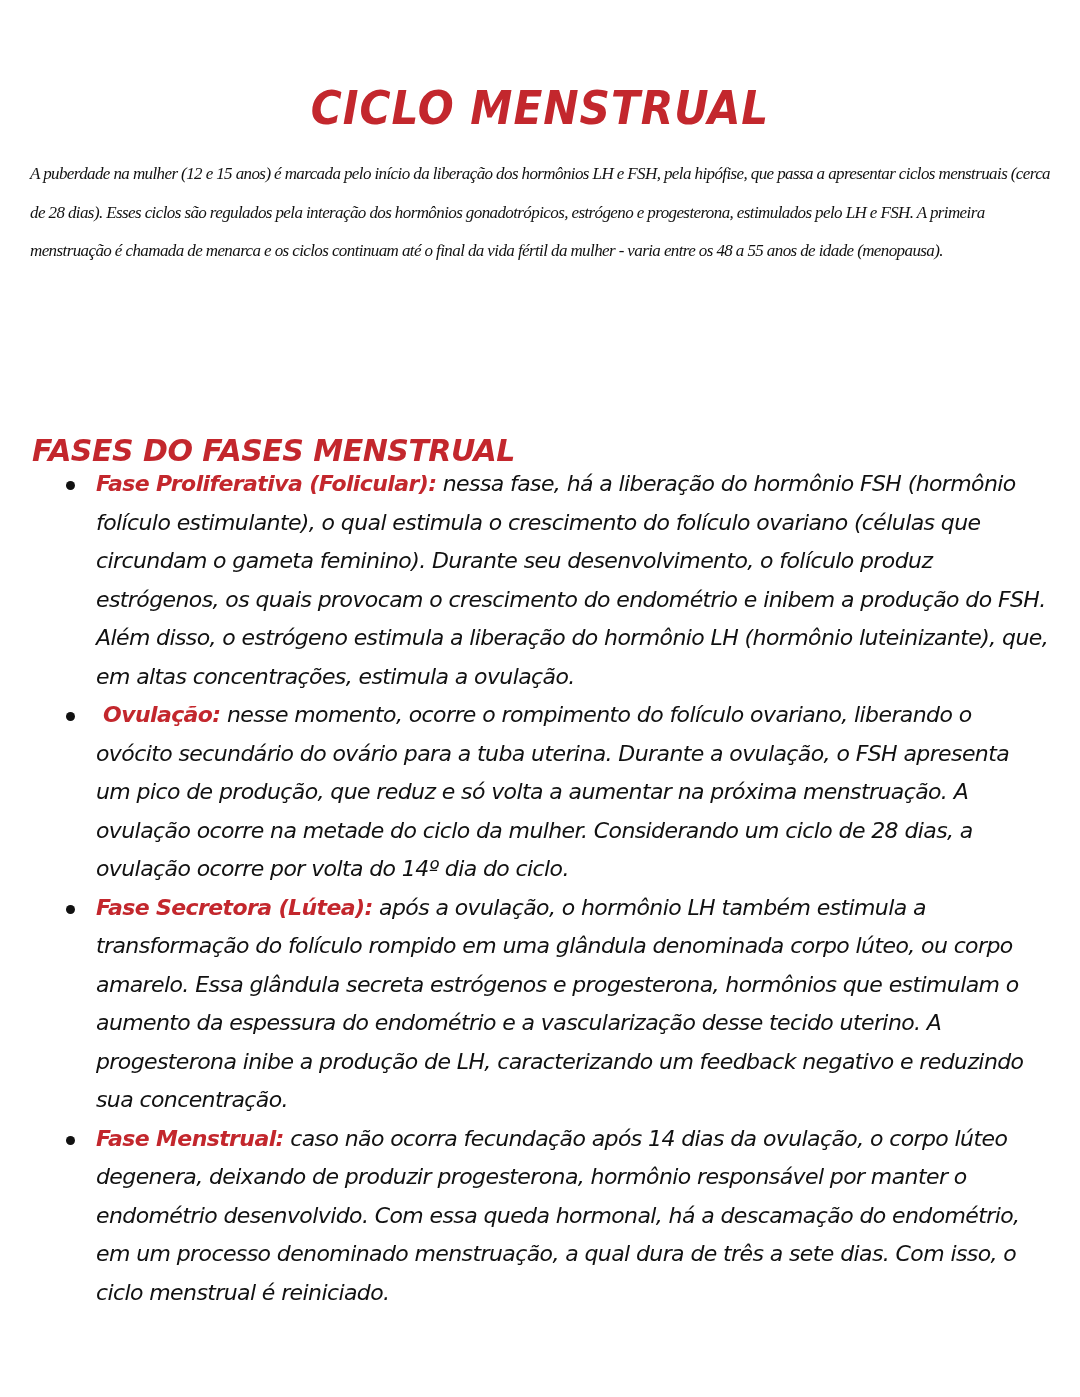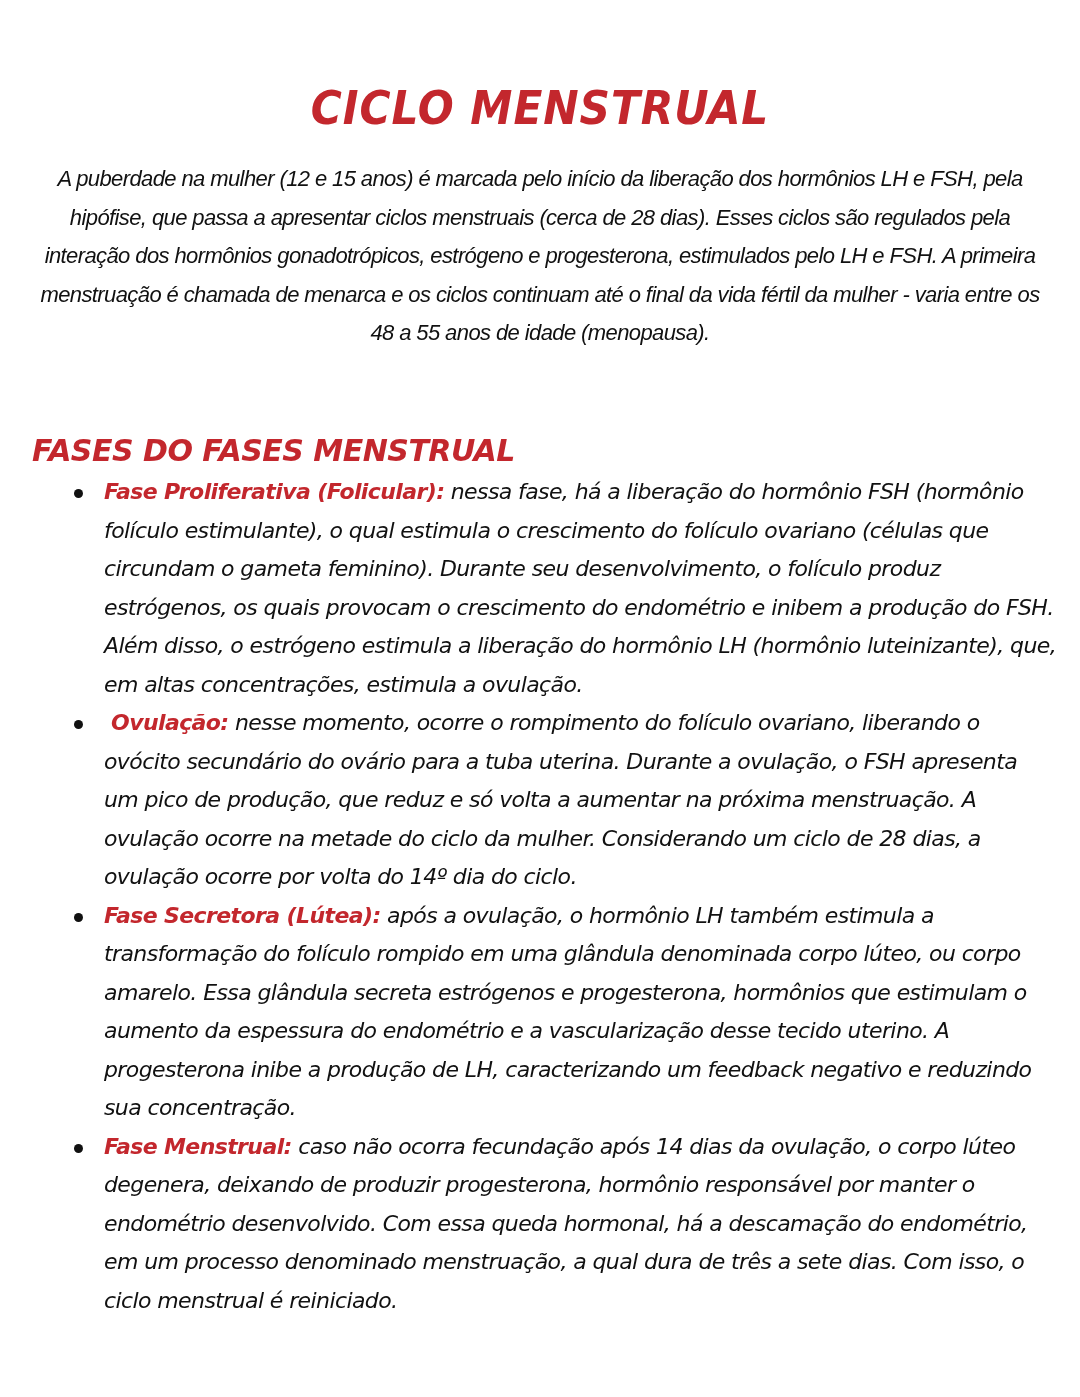--- a/index.html
+++ b/index.html
@@ -12,37 +12,36 @@
     position: absolute; left: 0; top: 50px; width: 1080px;
     text-align: center;
     font-family: "DejaVu Sans", sans-serif;
     font-weight: bold; font-style: italic;
     font-size: 46px; letter-spacing: 1px;
     color: #c3272d;
     transform: scaleX(0.92);
   }
   .intro {
     position: absolute; left: 30px; top: 138px; width: 1020px;
-    text-align: center;
-    font-family: Liberation Sans, sans-serif;
+    font-family: Liberation Serif, serif;
     font-style: italic;
-    font-size: 22px; line-height: 38.5px;
+    font-size: 17px; line-height: 38.5px;
     color: #111;
     letter-spacing: -0.6px;
   }
   .section-title {
     position: absolute; left: 32px; top: 408px;
     font-family: "DejaVu Sans", sans-serif;
     font-weight: bold; font-style: italic;
     font-size: 30px; color: #c3272d;
     letter-spacing: -0.5px;
   }
   .phases {
     position: absolute; left: 60px; top: 461px; width: 985px;
-    list-style: none; margin: 12px; padding: 0;
+    list-style: none; margin: 4px; padding: 0;
   }
   .phase {
     position: relative; padding-left: 32px;
     font-family: "DejaVu Sans", sans-serif;
     font-style: italic; font-size: 22px; line-height: 38.5px;
     letter-spacing: -0.6px;
     color: #111;
   }
   .bullet {
     position: absolute; left: 2px; top: 16px;

